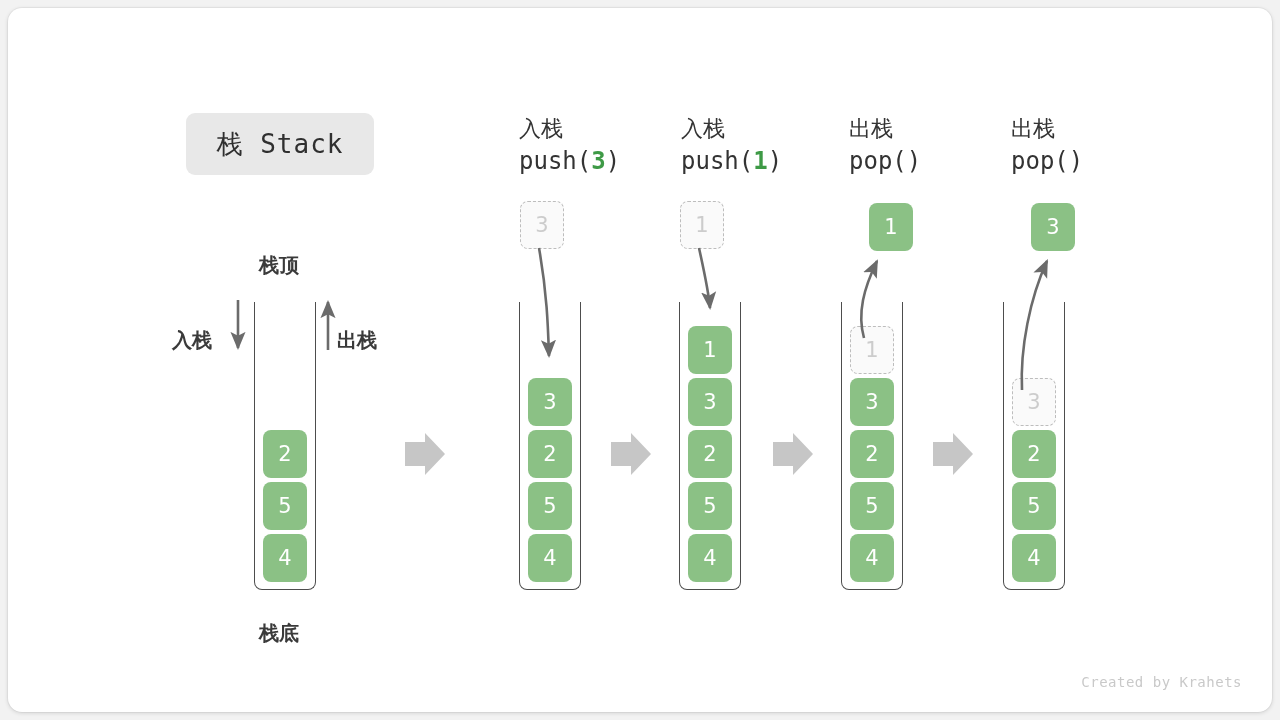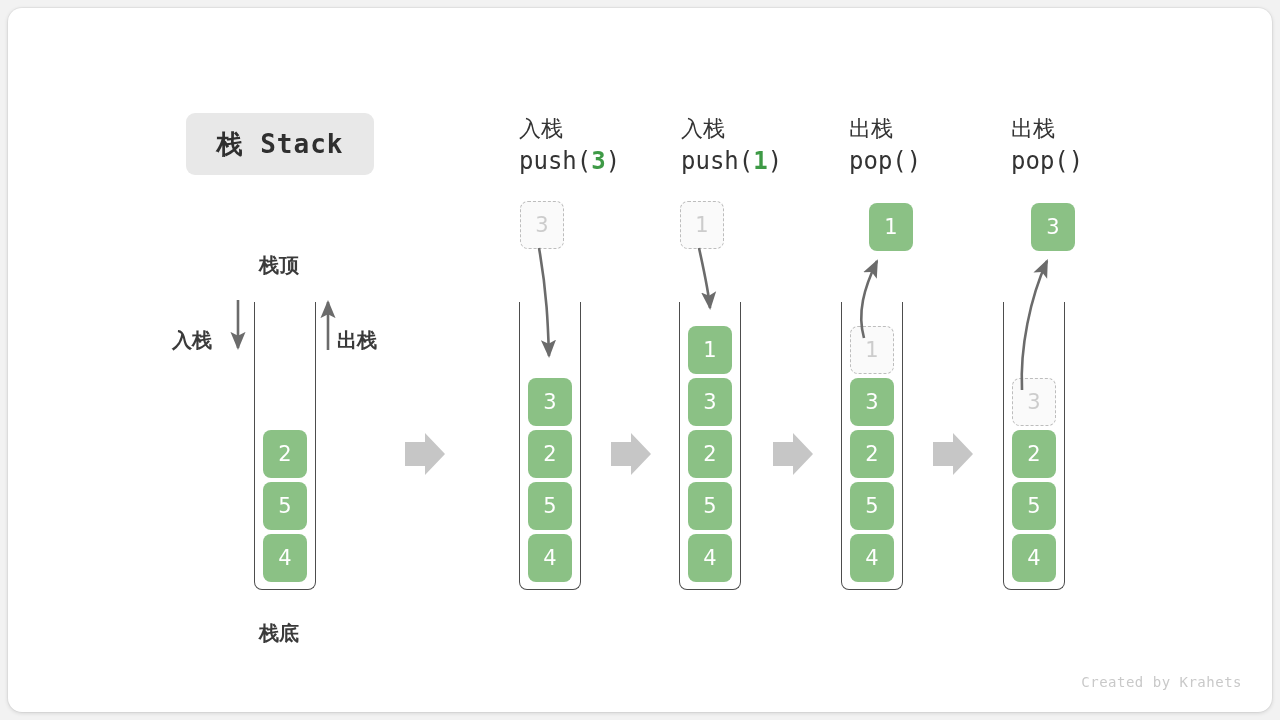--- a/index.html
+++ b/index.html
@@ -34,21 +34,21 @@
     height: 62px;
     background: #e8e8e8;
     border-radius: 9px;
     display: flex;
     align-items: center;
     justify-content: center;
   }
   #title-badge .t {
     font-family: "DejaVu Sans Mono", "Liberation Mono", monospace;
     font-size: 26px;
-    font-weight: bold;
+    font-weight: normal;
     color: #2f2f2f;
     letter-spacing: 1px;
     white-space: pre;
   }
 
   
   .cn-label {
     font-family: "DejaVu Sans", "Liberation Sans", sans-serif;
     font-size: 20px;
     font-weight: bold;

